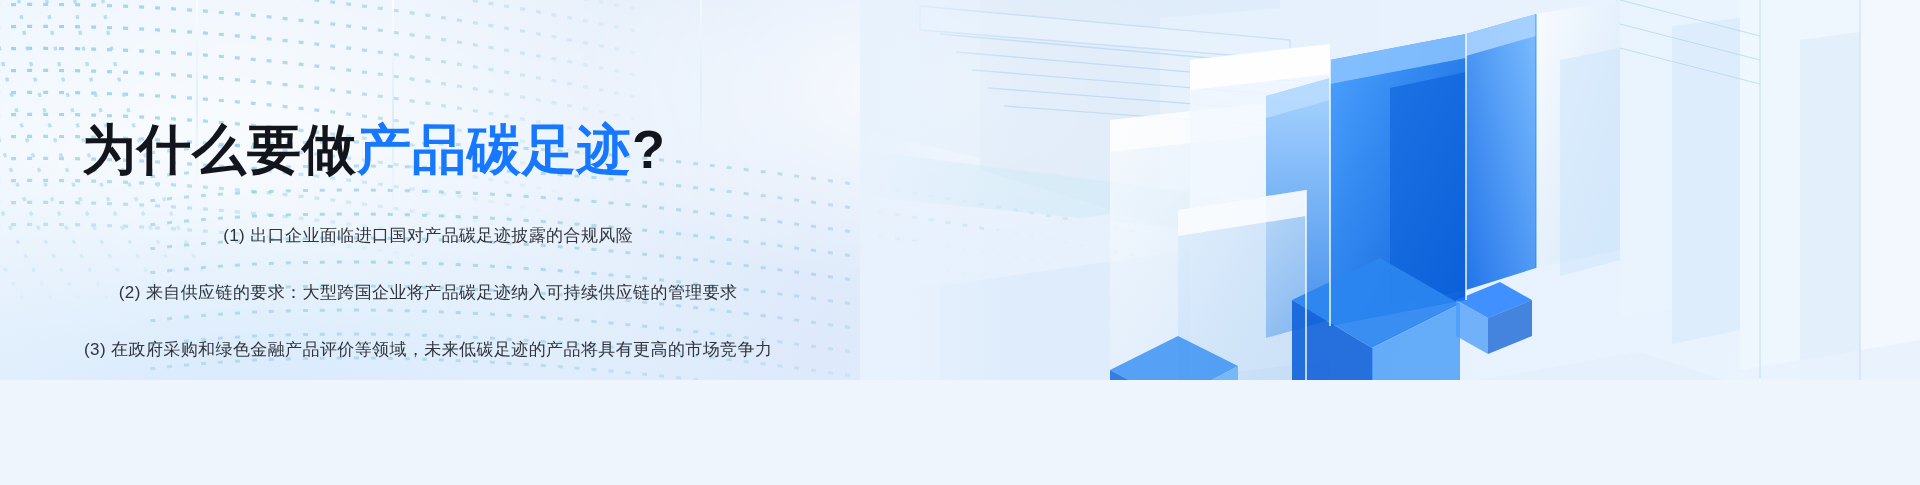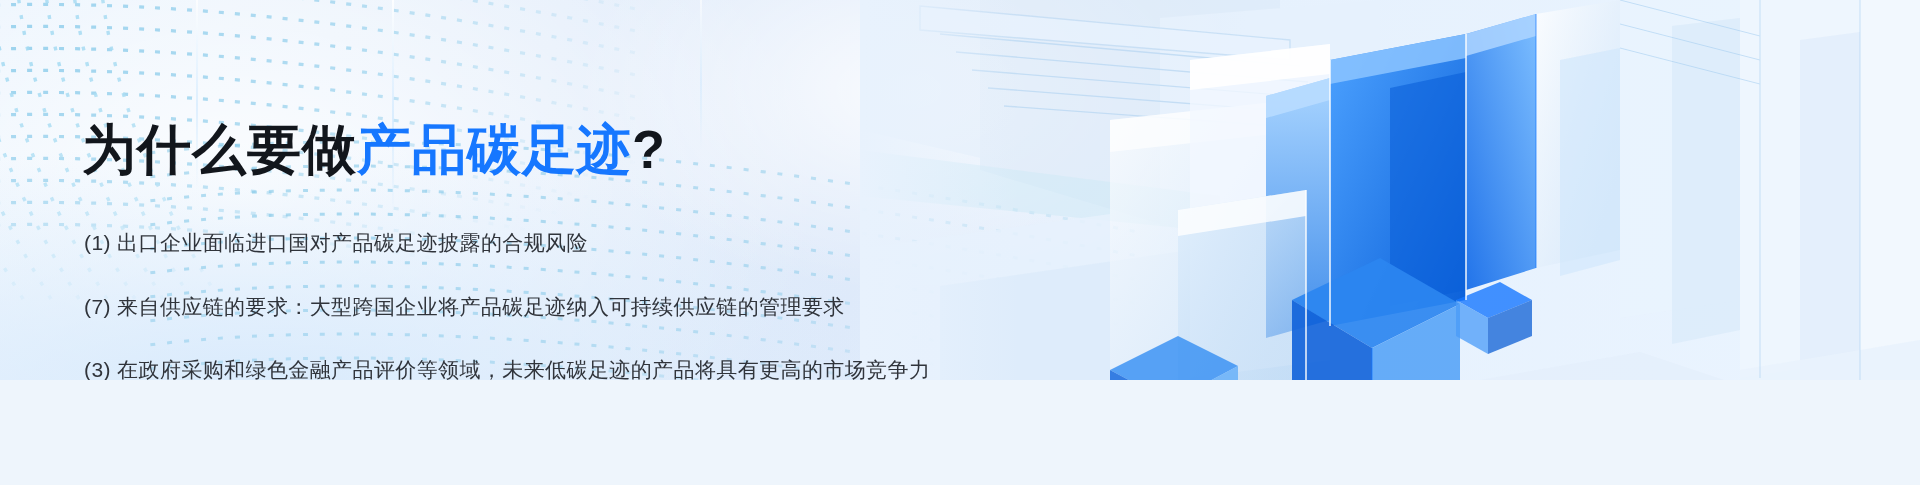--- a/index.html
+++ b/index.html
@@ -42,21 +42,21 @@
   
   .art{position:absolute;right:0;top:0;width:1060px;height:485px;overflow:hidden;pointer-events:none;}
 
   
   .content{position:absolute;left:82px;top:0;width:1000px;height:485px;}
   .title{position:absolute;top:84px;left:0;
     font-size:54px;font-weight:bold;letter-spacing:1px;line-height:1.1;white-space:nowrap;
     color:#12161c;}
   .title .hl{color:#1677ff;}
   .lines{position:absolute;top:205px;left:2px;}
-  .line{font-size:21px;color:#30343b;line-height:1.6;margin-bottom:30px;letter-spacing:.4px;white-space:nowrap;}
+  .line{font-size:17px;color:#30343b;line-height:1.6;margin-bottom:30px;letter-spacing:.4px;white-space:nowrap;text-align:center;}
   .line:last-child{margin-bottom:0;}
 </style>
 </head>
 <body>
 
 <div class="banner">
 
   <div class="wash-a"></div>
   <div class="wash-b"></div>
   <div class="wash-c"></div>
@@ -238,18 +238,18 @@
 
     <rect x="0" y="0" width="420" height="485" fill="url(#gFade)"></rect>
   </svg>
 
   <div class="content">
 
     <h1 class="title"><span>为什么要做</span><span class="hl">产品碳足迹</span><span>?</span></h1>
 
     <div class="lines">
       <p class="line">(1) 出口企业面临进口国对产品碳足迹披露的合规风险</p>
-      <p class="line">(7) 来自供应链的要求：大型跨国企业将产品碳足迹纳入可持续供应链的管理要求</p>
+      <p class="line">(2) 来自供应链的要求：大型跨国企业将产品碳足迹纳入可持续供应链的管理要求</p>
       <p class="line">(3) 在政府采购和绿色金融产品评价等领域，未来低碳足迹的产品将具有更高的市场竞争力</p>
     </div>
 
   </div>
 </div>
 
 </body></html>

